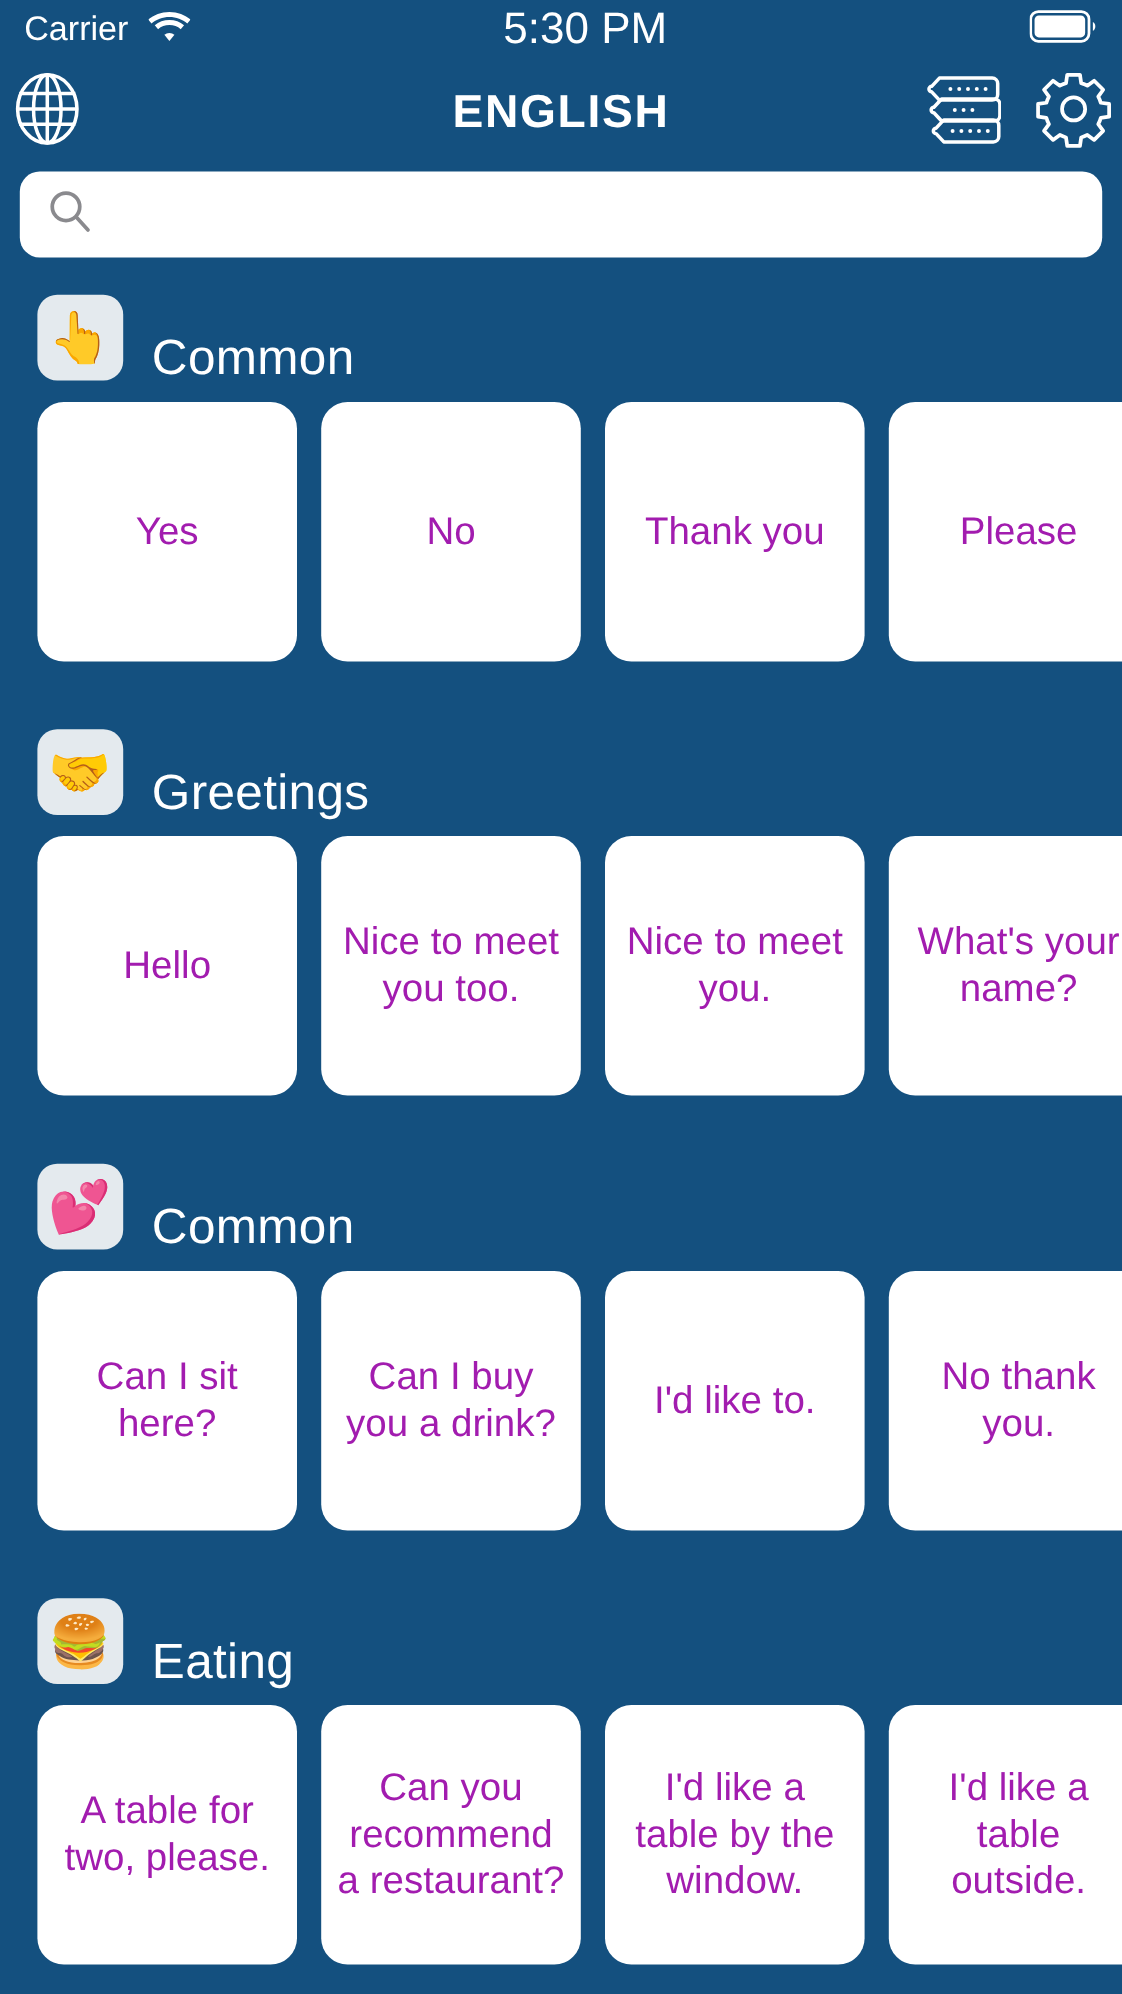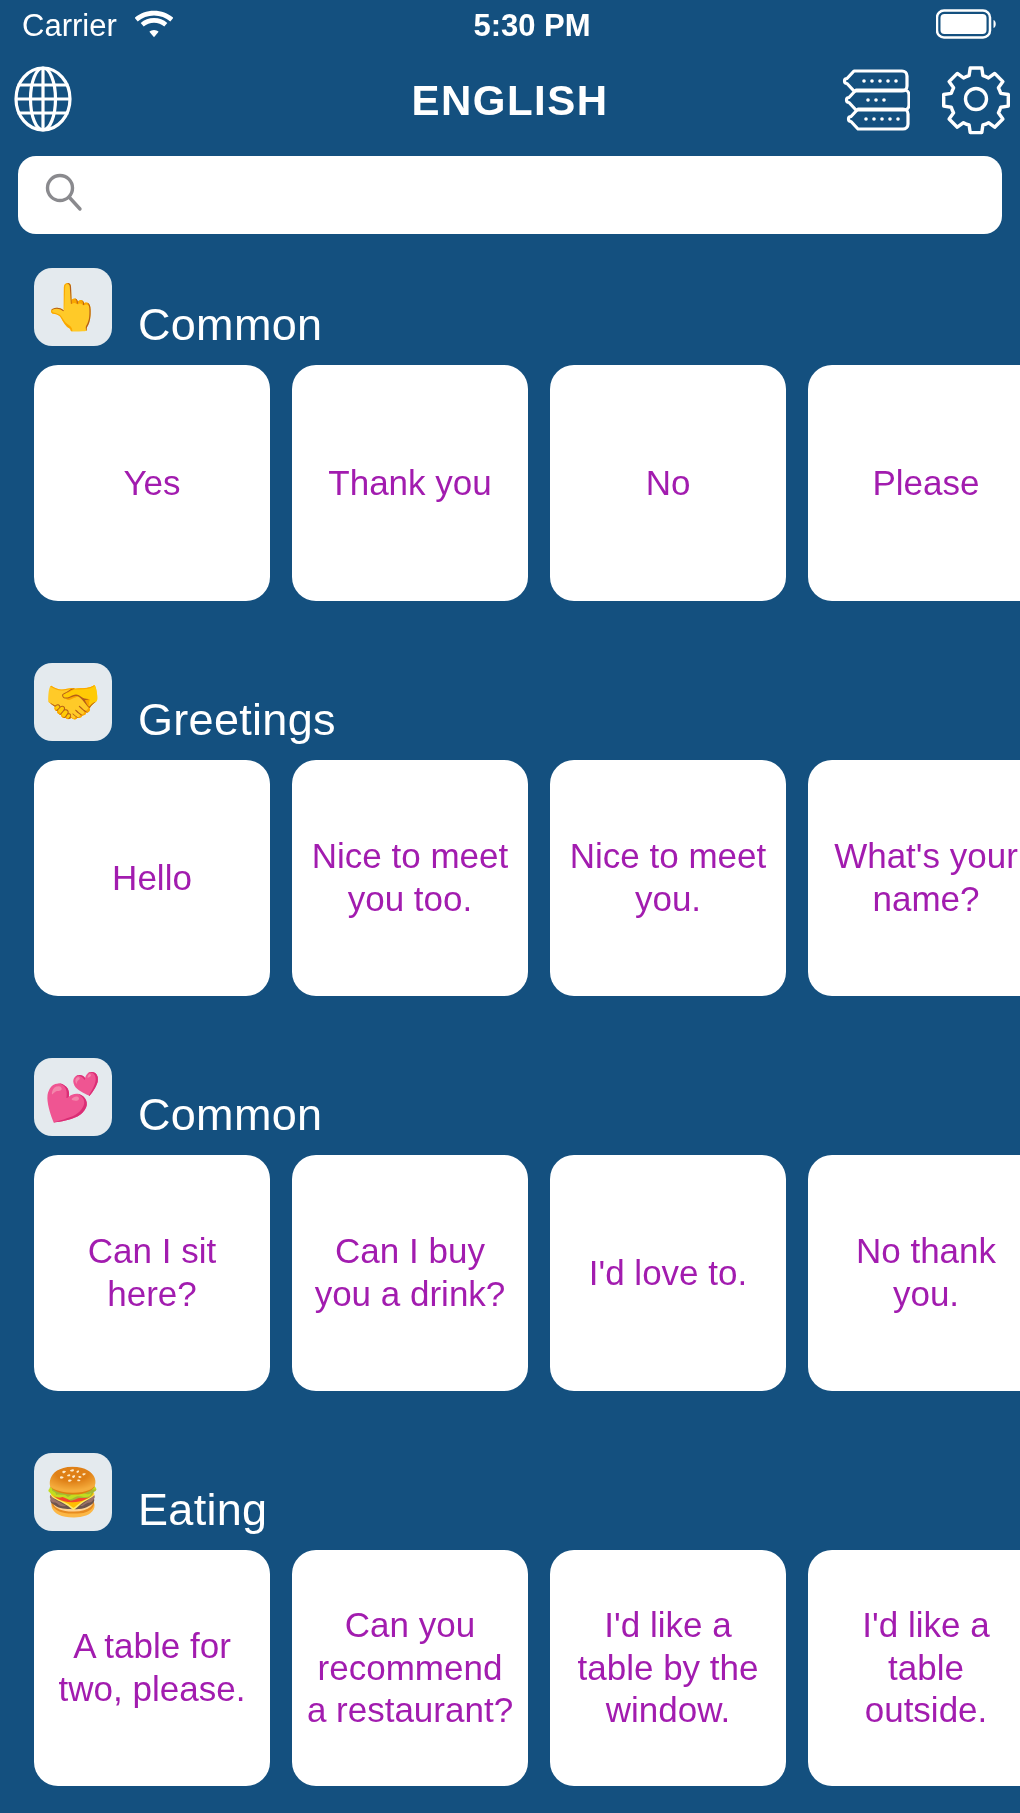--- a/index.html
+++ b/index.html
@@ -33,22 +33,22 @@
   .carrier-text {
     font-size: 31px;
     letter-spacing: 0px;
     color: #ffffff;
   }
   .wifi-icon { display: block; }
   .status-time {
     position: absolute;
     left: 0; right: 0;
     text-align: center;
-    font-size: 31px;
-    font-weight: 700;
+    font-size: 40px;
+    font-weight: 400;
     color: #ffffff;
     pointer-events: none;
     margin-left: 44px;
   }
   .status-right {
     margin-left: auto;
     display: flex;
     align-items: center;
   }
   .battery-icon { display:block; }
@@ -269,24 +269,24 @@
   <div class="section">
     <div class="section-header">
       <div class="section-emoji">👆</div>
       <div class="section-title">Common</div>
     </div>
     <div class="card-row">
       <div class="phrase-card">
         <span class="phrase-card-text">Yes</span>
       </div>
       <div class="phrase-card">
+        <span class="phrase-card-text">No</span>
+      </div>
+      <div class="phrase-card">
         <span class="phrase-card-text">Thank you</span>
-      </div>
-      <div class="phrase-card">
-        <span class="phrase-card-text">No</span>
       </div>
       <div class="phrase-card">
         <span class="phrase-card-text">Please</span>
       </div>
     </div>
   </div>
 
   <div class="row-gap"></div>
 
   <div class="section">
@@ -318,21 +318,21 @@
       <div class="section-title">Common</div>
     </div>
     <div class="card-row">
       <div class="phrase-card">
         <span class="phrase-card-text">Can I sit here?</span>
       </div>
       <div class="phrase-card">
         <span class="phrase-card-text">Can I buy you a drink?</span>
       </div>
       <div class="phrase-card">
-        <span class="phrase-card-text">I'd love to.</span>
+        <span class="phrase-card-text">I'd like to.</span>
       </div>
       <div class="phrase-card">
         <span class="phrase-card-text">No thank you.</span>
       </div>
     </div>
   </div>
 
   <div class="row-gap"></div>
 
   <div class="section">

